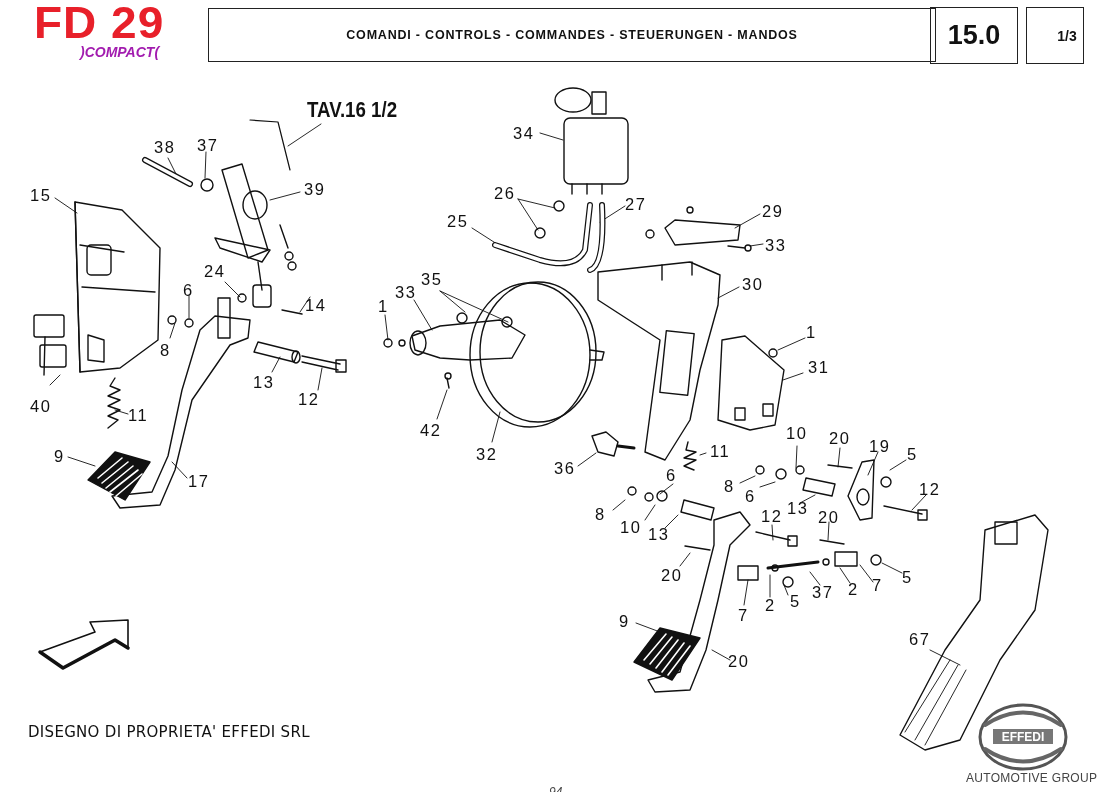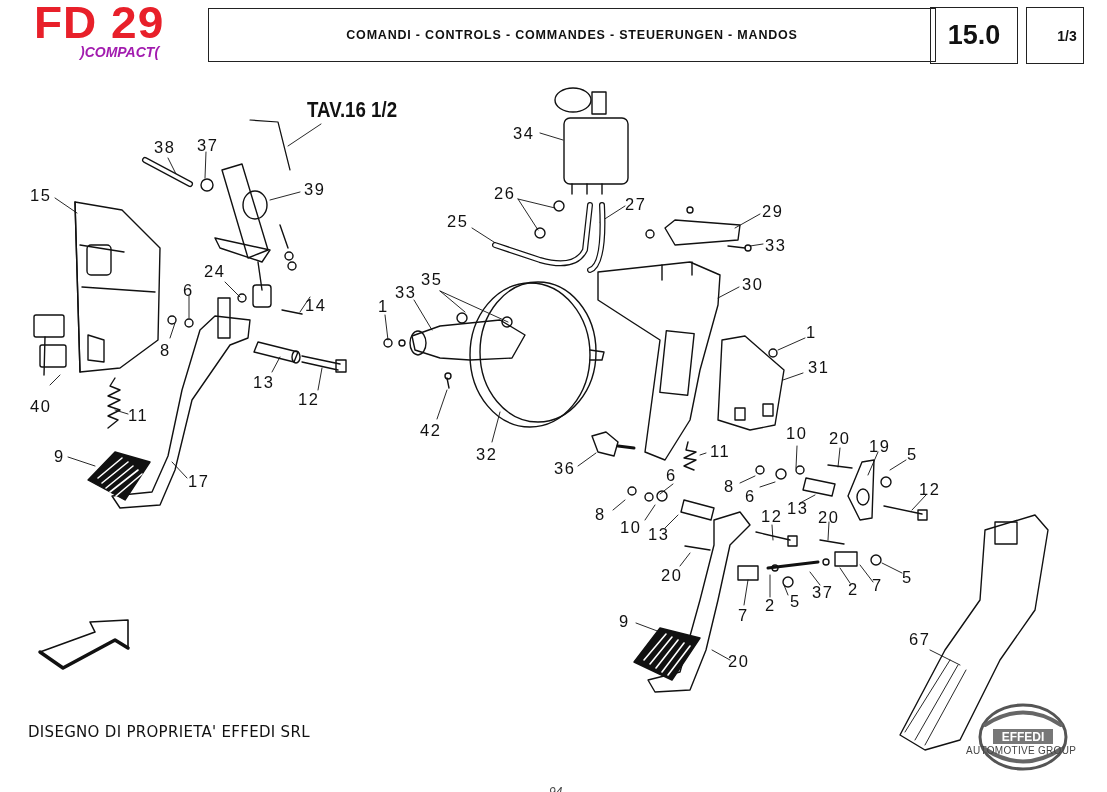--- a/index.html
+++ b/index.html
@@ -7,21 +7,21 @@
   .logo-fd{position:absolute;left:34px;top:0px;font-family:"Liberation Sans",sans-serif;font-weight:bold;font-size:46px;color:#e8202a;letter-spacing:1px;line-height:46px;transform:scaleY(0.95);}
   .logo-compact{position:absolute;left:80px;top:44px;font-family:"Liberation Sans",sans-serif;font-weight:bold;font-size:14px;color:#a21caf;letter-spacing:0px;font-style:italic;}
   .hbox{position:absolute;border:1.5px solid #222;box-sizing:border-box;display:flex;align-items:center;justify-content:center;}
   .hbox-title{left:208px;top:8px;width:728px;height:54px;font-weight:bold;font-size:12.5px;letter-spacing:0.8px;}
   .hbox-section{left:930px;top:7px;width:88px;height:57px;font-weight:bold;font-size:27px;}
   .hbox-page{left:1026px;top:7px;width:58px;height:57px;font-weight:bold;font-size:14px;padding-left:24px;}
   .tav{position:absolute;left:307px;top:97px;font-weight:bold;font-size:22px;transform:scaleX(0.85);transform-origin:left top;}
   .callout{position:absolute;font-size:16.5px;color:#111;line-height:18px;letter-spacing:1.5px;white-space:nowrap;}
   .footer-prop{position:absolute;left:28px;top:723px;font-family:"DejaVu Sans",sans-serif;font-size:15px;letter-spacing:0.3px;}
   .footer-page{position:absolute;left:545px;top:756px;font-size:12px;font-style:italic;color:#444;margin-top:29px;}
-  .effedi-group{position:absolute;left:966px;top:745px;font-size:10px;color:#444;letter-spacing:0.3px;text-align:right;}
+  .effedi-group{position:absolute;left:966px;top:771px;font-size:12px;color:#444;letter-spacing:0.3px;text-align:right;}
   svg.drawing{position:absolute;left:0;top:0;}
 </style>
 </head>
 <body>
 
 <div class="logo-fd">FD 29</div>
 <div class="logo-compact">)COMPACT(</div>
 <div class="hbox hbox-title">COMANDI - CONTROLS - COMMANDES - STEUERUNGEN - MANDOS</div>
 <div class="hbox hbox-section">15.0</div>
 <div class="hbox hbox-page">1/3</div>

